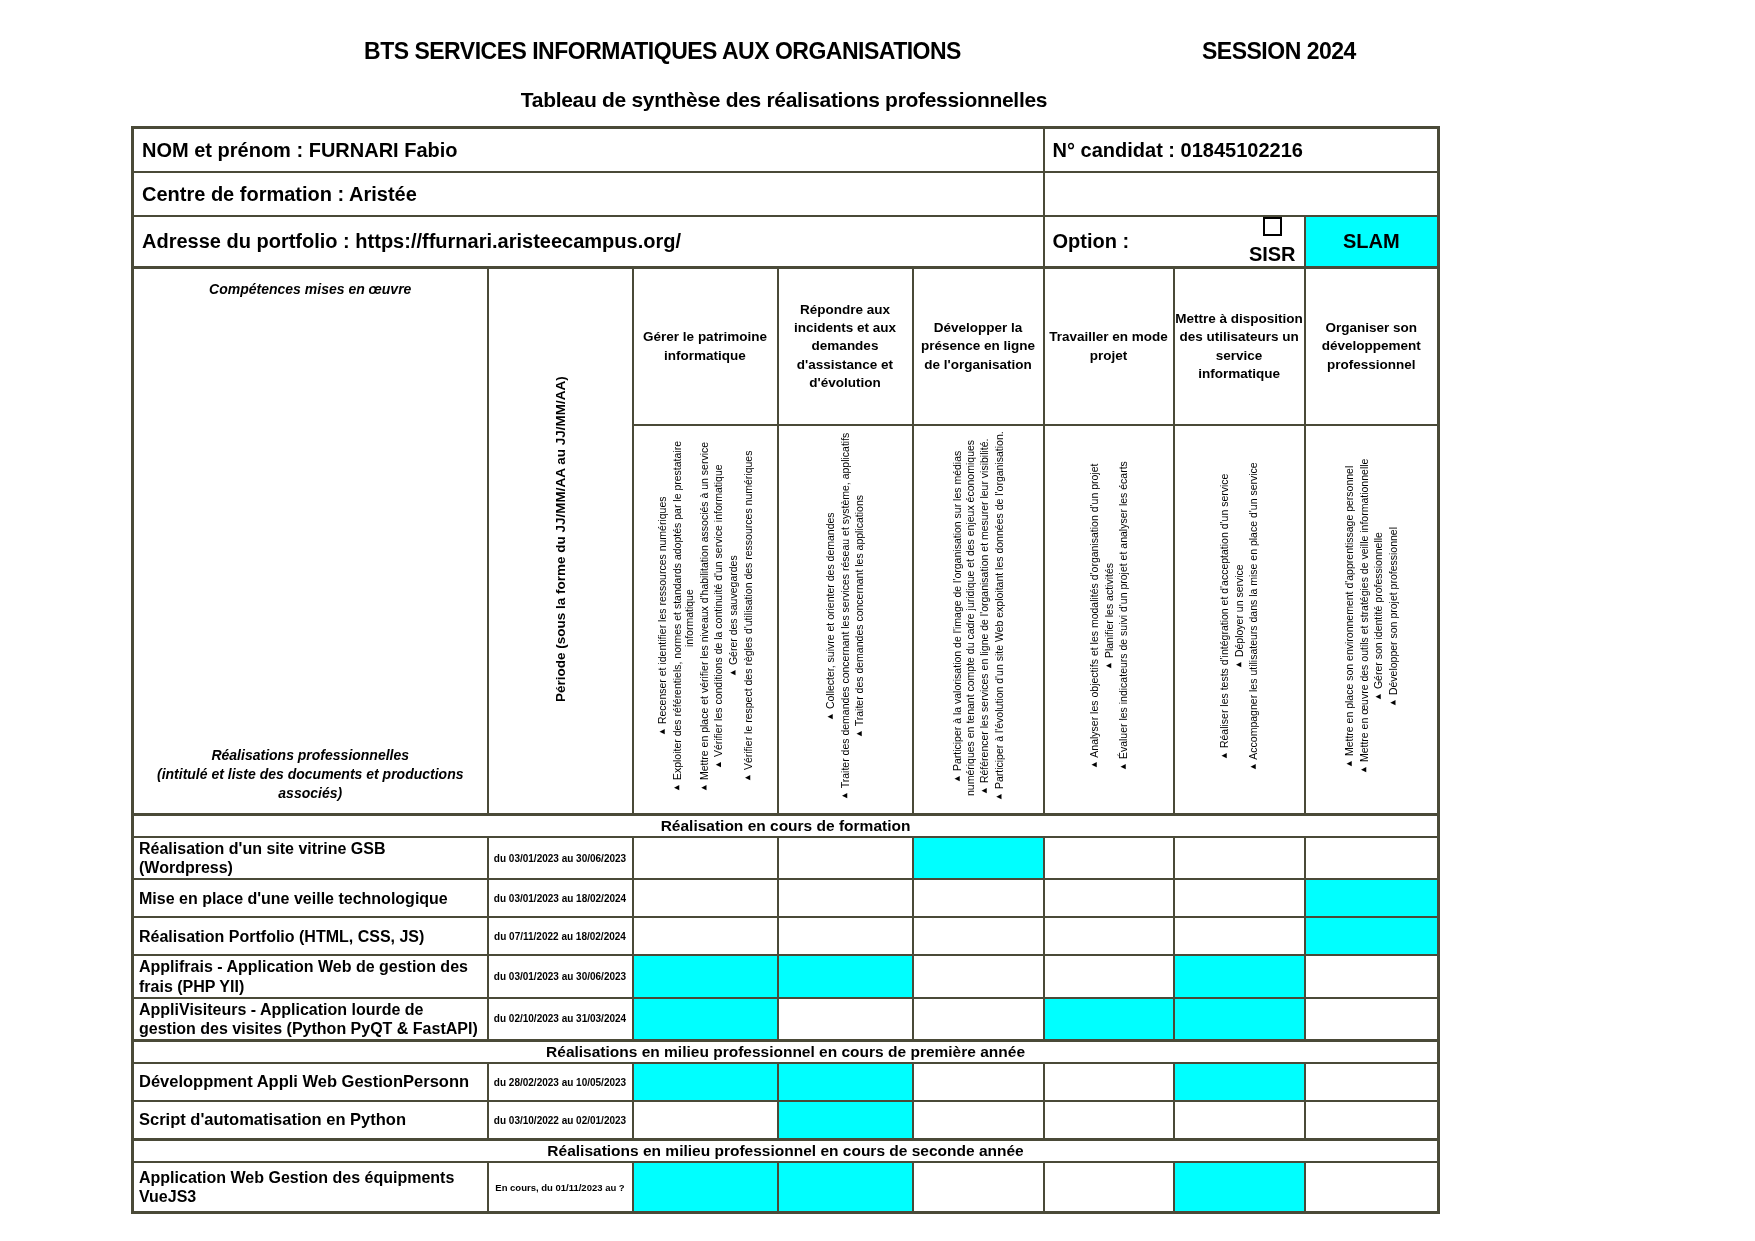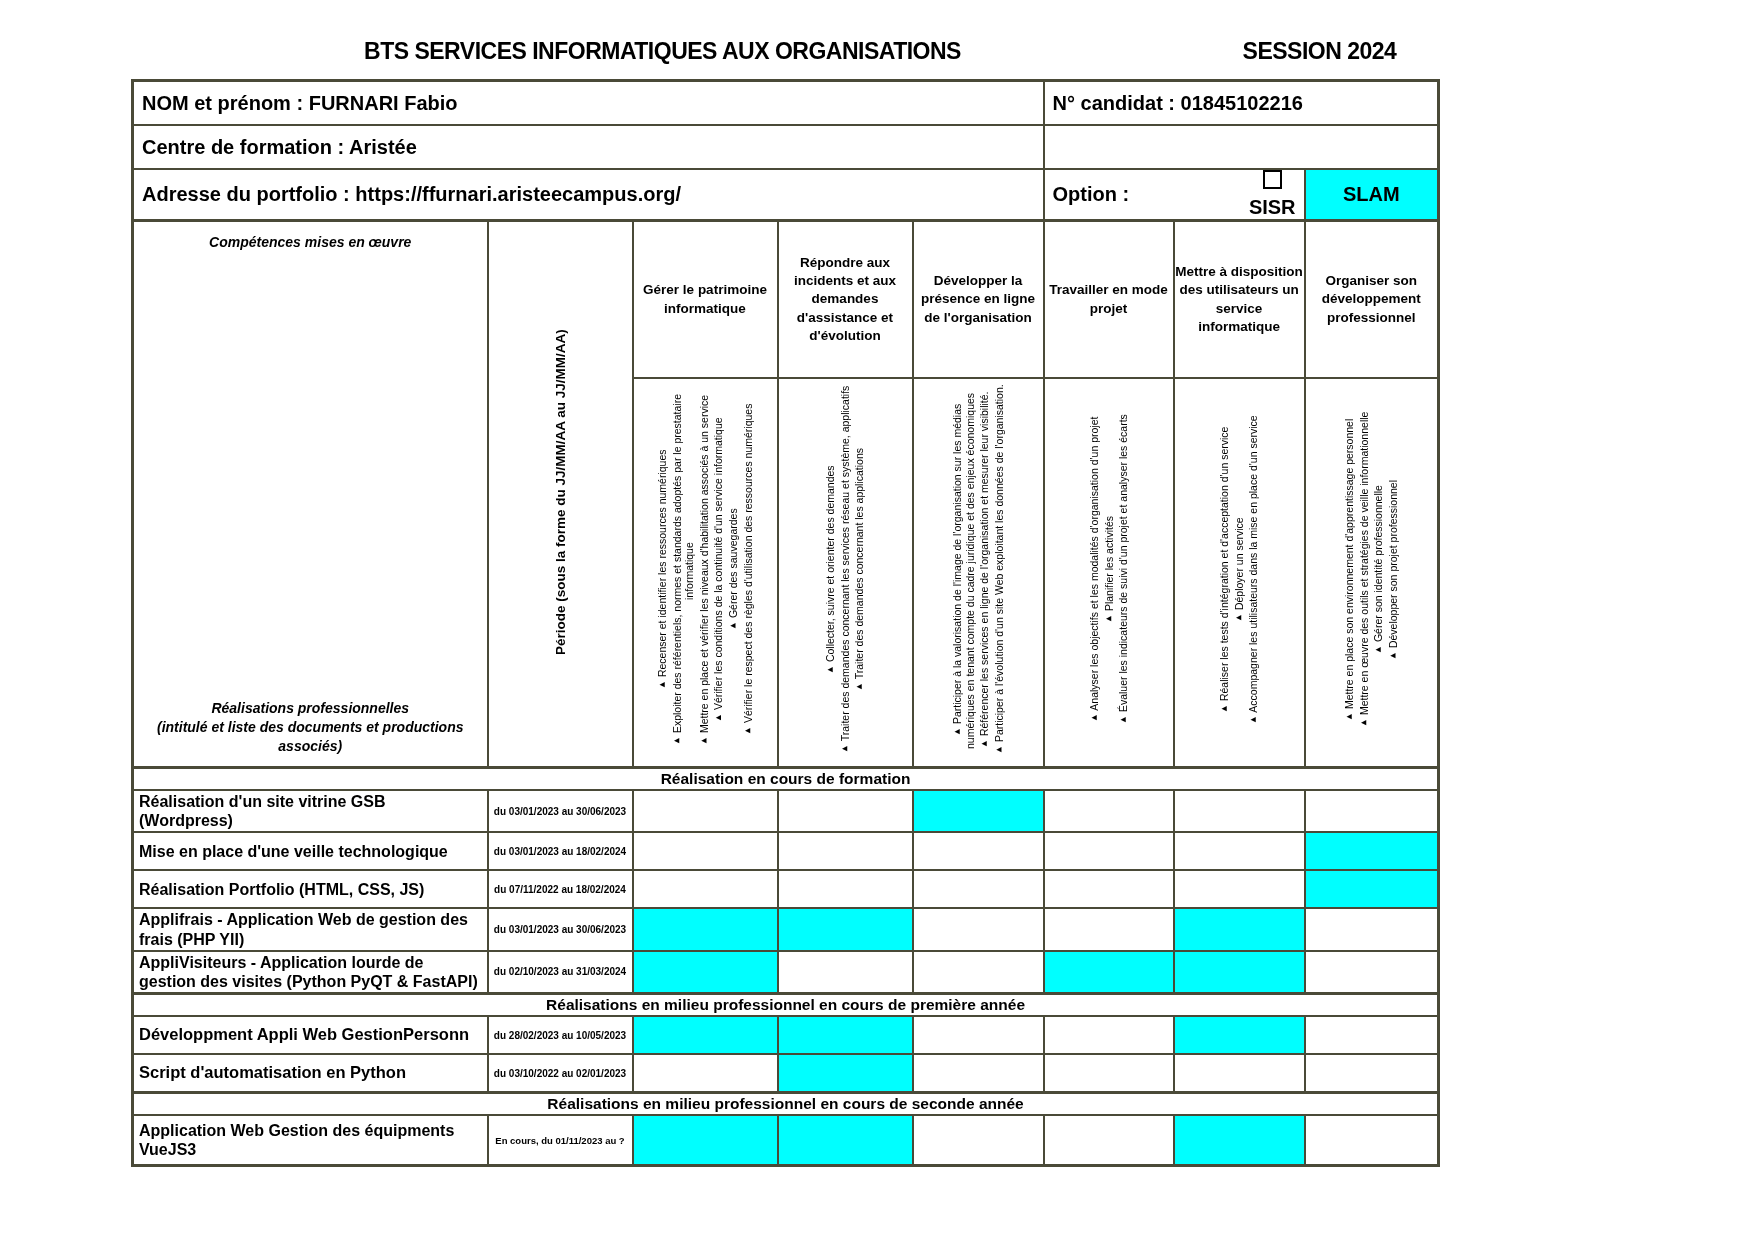--- a/index.html
+++ b/index.html
@@ -4,21 +4,21 @@
 <style>
   :root { --hl:#00ffff; --bd:#4a4a38; }
   html,body{margin:0;padding:0;background:#ffffff;}
   body{
     width:1755px;height:1241px;position:relative;
     font-family:"Liberation Sans",sans-serif;color:#000;
   }
   .page-header{width:1306px;margin:0 0 0 131px;padding-top:38px;}
   .title-row{display:flex;align-items:baseline;}
   .main-title{flex:1;text-align:center;font-size:23px;font-weight:bold;letter-spacing:-0.5px;}
-  .session{width:235px;text-align:center;font-size:23px;font-weight:bold;letter-spacing:-0.5px;margin-left:8px;}
+  .session{width:235px;text-align:left;font-size:23px;font-weight:bold;letter-spacing:-0.5px;margin-left:8px;}
   .subtitle{text-align:center;font-size:21px;font-weight:bold;margin-top:23px;letter-spacing:-0.3px;}
 
   table.sheet{
     border-collapse:collapse;table-layout:fixed;
     width:1306px;margin:14px 0 0 131px;
     border:3px solid var(--bd);
     padding-left:37px;
   }
   table.sheet td{border:2px solid var(--bd);padding:0;vertical-align:middle;overflow:hidden;}
 
@@ -63,20 +63,21 @@
   td.mcell.marked{background:var(--hl);}
 </style>
 </head>
 <body style="--hl: #00ffff; --bd: #4a4a38;">
 
 <div class="page-header">
   <div class="title-row">
     <div class="main-title">BTS SERVICES INFORMATIQUES AUX ORGANISATIONS</div>
     <div class="session">SESSION 2024</div>
   </div>
+  <div class="subtitle">Tableau de synthèse des réalisations professionnelles</div>
 </div>
 
 <table class="sheet">
   <colgroup>
     <col style="width:355px">
       <col style="width:145px">
       <col style="width:145px">
       <col style="width:135px">
     <col style="width:131px">
       <col style="width:130px">

